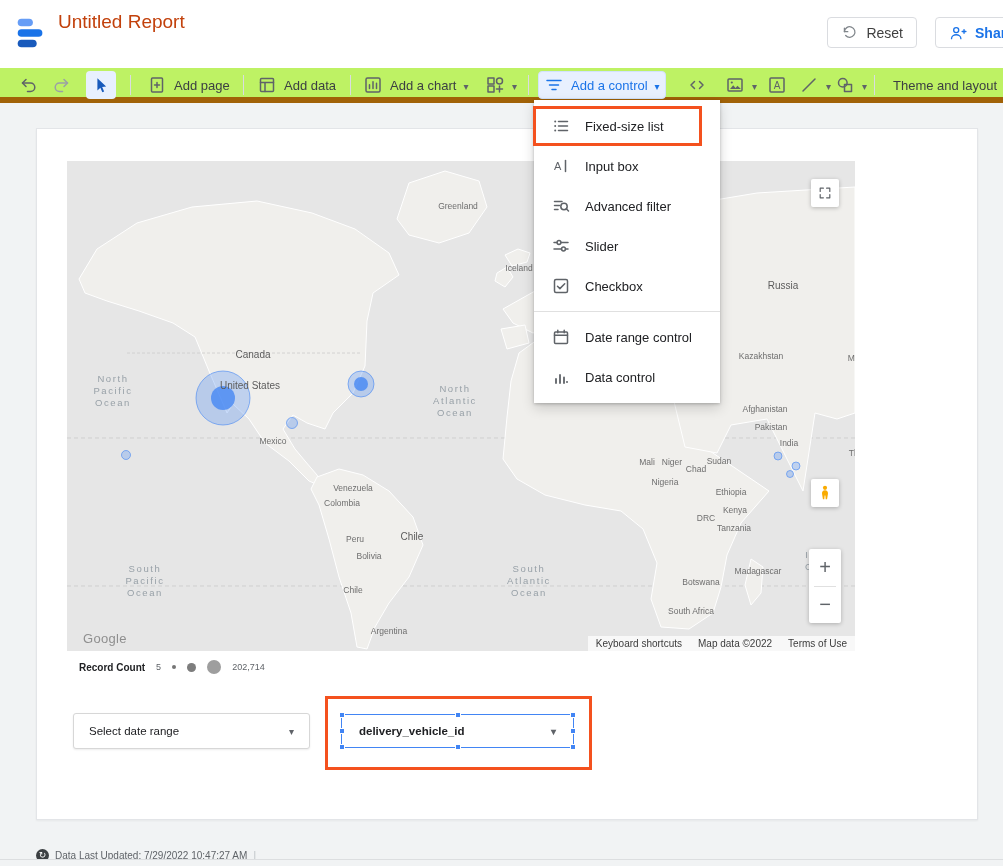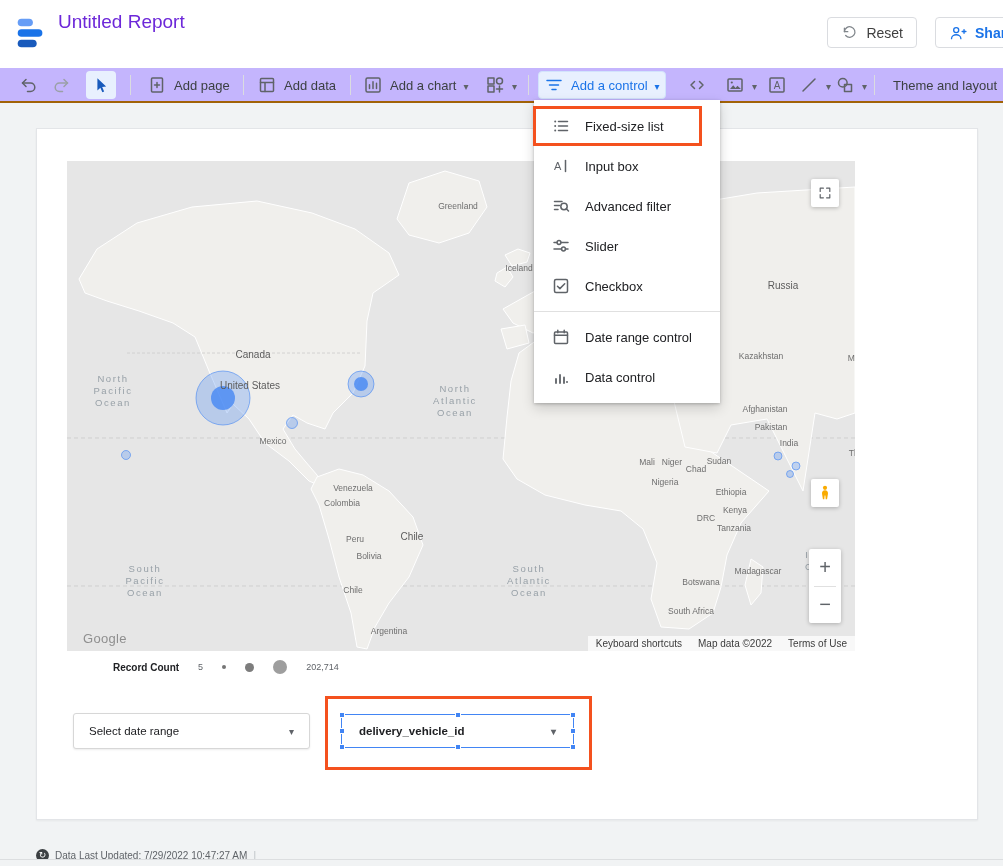--- a/index.html
+++ b/index.html
@@ -10,30 +10,30 @@
     --accent:#1a73e8; --highlight:#f4511e; --bubble:#4285f4;
   }
   svg { display:block; }
   .ic { width:20px; height:20px; fill:none; stroke:#5f6368; stroke-width:1.5; stroke-linecap:round; stroke-linejoin:round; }
   .caret::after { content:"▾"; font-size:10px; color:#5f6368; }
   .caret-blue::after { content:"▾"; font-size:10px; color:var(--accent); }
 
   
   .header { position:absolute; top:0; left:0; right:0; height:68px; background:#fff; z-index:20; }
   .logo { position:absolute; left:12px; top:14px; width:38px; height:38px; cursor:pointer; }
-  .report-title { position:absolute; left:58px; top:11px; font-size:19px; color:#6d28d9; }
+  .report-title { position:absolute; left:58px; top:11px; font-size:19px; color:#c2410c; }
   .menubar { position:absolute; left:58px; top:42px; display:flex; gap:26px; font-size:13px; color:#202124; }
   .menubar span { cursor:pointer; }
   .hbtn { position:absolute; top:17px; height:31px; display:flex; align-items:center; gap:8px;
           border:1px solid #dadce0; border-radius:4px; padding:0 13px; background:#fff; font-size:14px; cursor:pointer; }
   .reset-btn { right:86px; color:#404040; }
   .share-btn { left:935px; color:var(--accent); font-weight:bold; }
 
   
-  .toolbar { position:absolute; top:68px; left:0; right:0; height:35px; background:#c4b5fd; border-bottom:2px solid #a16207; z-index:20; }
+  .toolbar { position:absolute; top:68px; left:0; right:0; height:35px; background:#bef264; border-bottom:6px solid #a16207; z-index:20; }
   .tb { position:absolute; top:3px; height:28px; display:flex; align-items:center; gap:7px;
         font-size:13px; color:#3c4043; border-radius:4px; padding:0 5px; cursor:pointer; }
   .tb-sep { position:absolute; top:7px; width:1px; height:20px; background:#dadce0; }
   .select-tool { background:#e8f0fe; width:30px; justify-content:center; }
   .add-control-btn { background:#e8f0fe; border:1px solid #d2e3fc; color:var(--accent); }
   .theme-btn { color:#3c4043; }
 
   
   .workspace { position:absolute; top:103px; left:0; right:0; bottom:0; background:#f1f3f4; }
   .page { position:absolute; left:36px; top:25px; width:942px; height:692px; background:#fff;
@@ -61,21 +61,21 @@
              box-shadow:0 1px 4px rgba(0,0,0,.25); display:flex; flex-direction:column; align-items:center; z-index:5; }
   .zoom-btn { flex:1; width:100%; display:flex; align-items:center; justify-content:center;
               font-size:20px; color:#5f6368; cursor:pointer; }
   .zoom-div { width:22px; height:1px; background:#e0e0e0; }
   .map-attrib { position:absolute; right:0; bottom:0; height:15px; display:flex; gap:16px; align-items:center;
                 padding:0 8px; font-size:10px; color:#3c3c3c; background:rgba(250,250,250,.85); z-index:4; }
   .map-attrib span { cursor:pointer; }
   .google-logo { position:absolute; left:16px; bottom:5px; font-size:13px; color:#8f8f8f; letter-spacing:.3px; z-index:4; }
 
   
-  .legend { position:absolute; left:42px; top:531px; display:flex; align-items:center; gap:19px;margin-left:34px; }
+  .legend { position:absolute; left:42px; top:531px; display:flex; align-items:center; gap:11px; }
   .legend-metric { font-weight:bold; font-size:10px; color:#202124; }
   .legend-num { font-size:9px; color:#5f6368; }
   .dot { border-radius:50%; }
   .d1 { width:4px; height:4px; background:#757575; }
   .d2 { width:9px; height:9px; background:#7d7d7d; }
   .d3 { width:14px; height:14px; background:#9e9e9e; }
 
   
   .date-control { position:absolute; left:36px; top:584px; width:237px; height:36px; background:#fff;
                   border:1px solid #d7d7d7; border-radius:3px; box-shadow:0 1px 2px rgba(0,0,0,.08);

